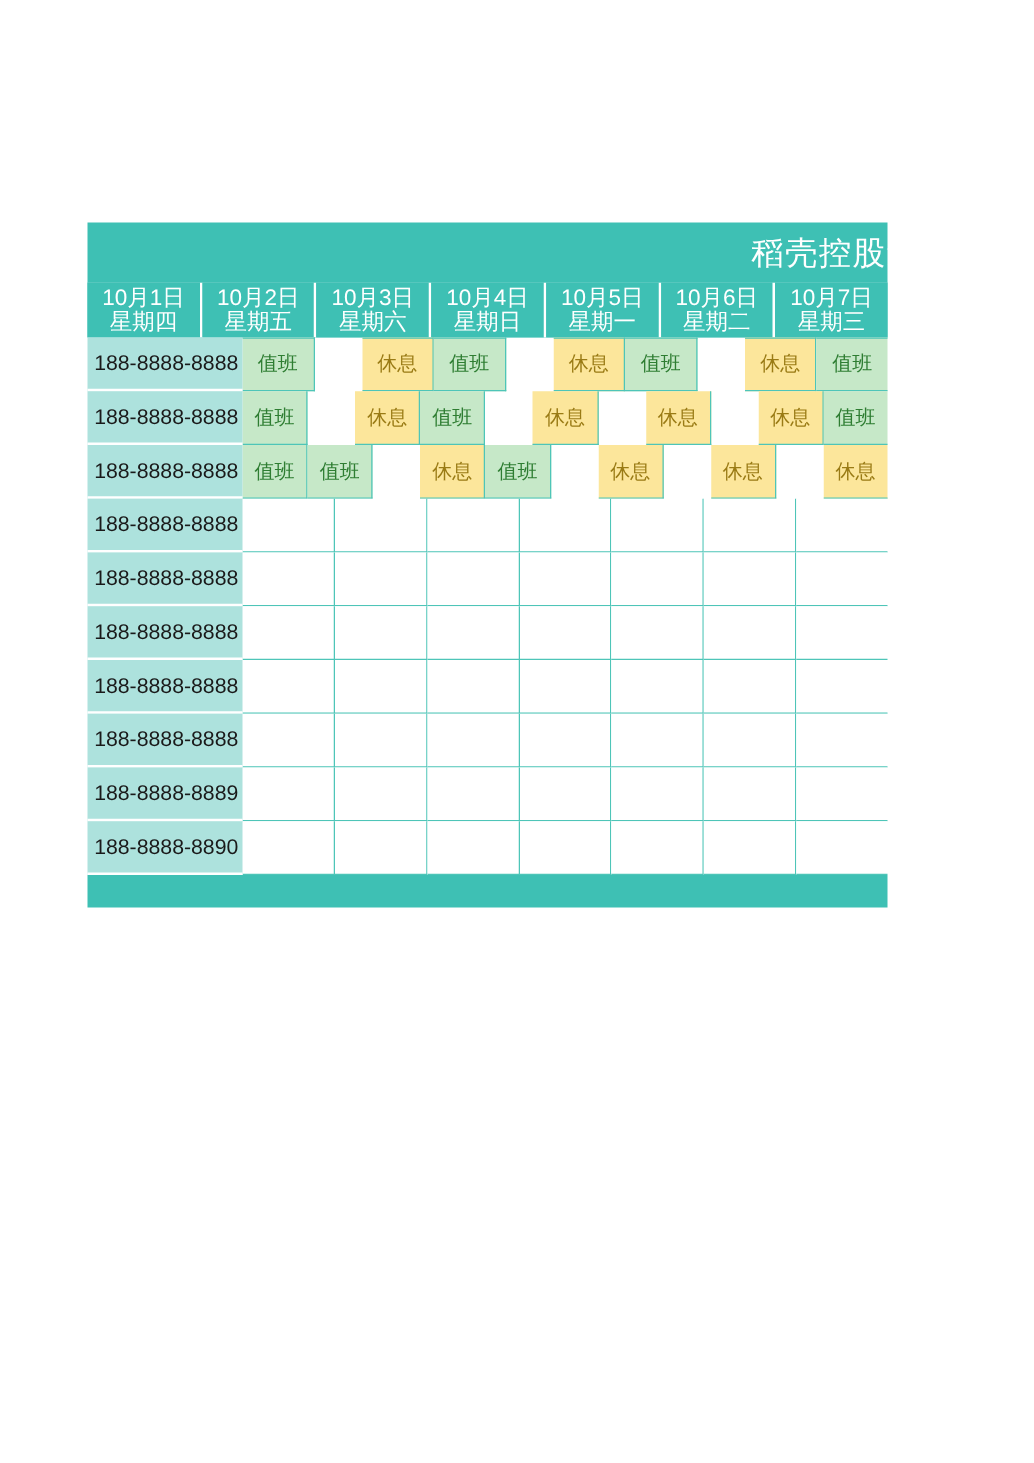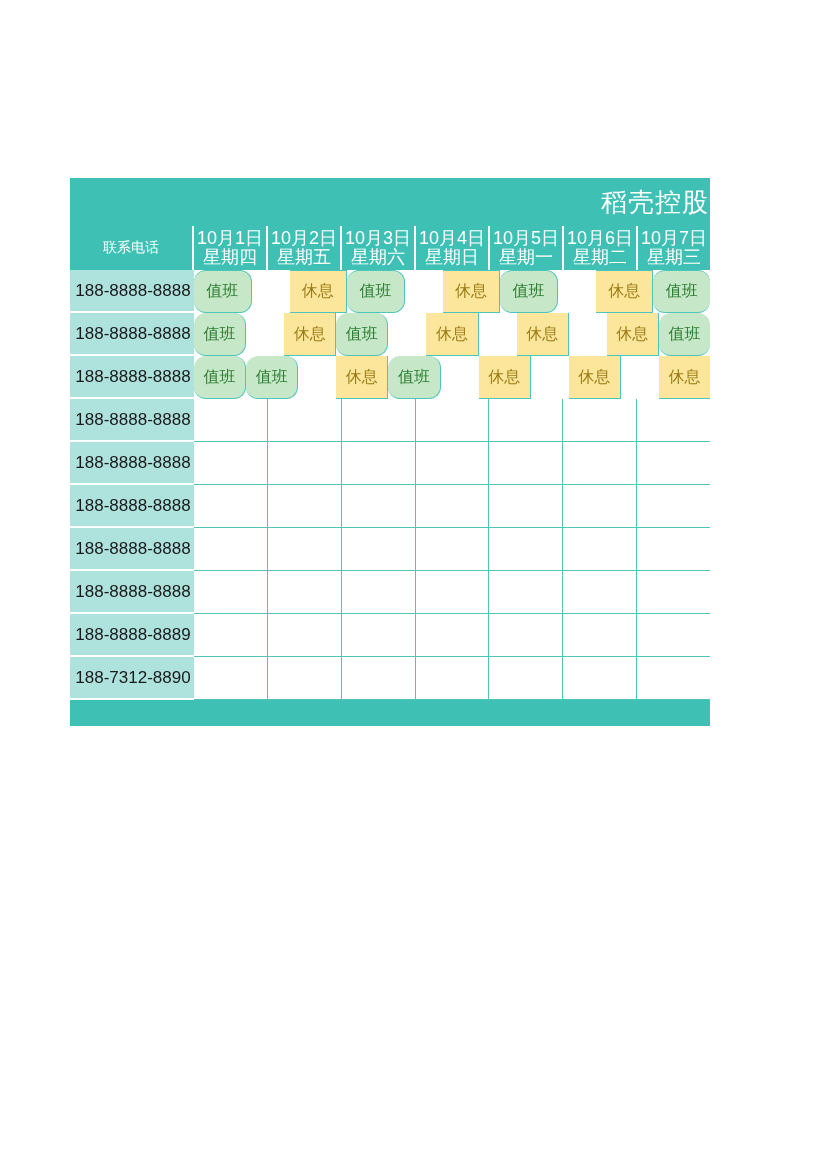--- a/index.html
+++ b/index.html
@@ -111,21 +111,20 @@
     justify-content: center;
     font-size: 16px;
     background: #ffffff;
     color: #333333;
   }
   .shift-cell:last-child { border-right: none; }
 
   .shift-cell.duty {
     background: #c6e8c8;
     color: #2e7d32;
-    border-radius: 12px;
   }
   .shift-cell.rest {
     background: #fce69b;
     color: #9a7b15;
     margin-left: 38px;
   }
   .shift-cell.blank {
     background: #ffffff;
     color: transparent;
   }
@@ -144,23 +143,20 @@
 </head>
 <body>
 
 <div class="sheet">
 
   <div class="title-band">
     <div class="title-text">稻壳控股集</div>
   </div>
 
   <div class="head-row">
-    <div class="head-cell phone-head">
-      <span>联系电话</span>
-    </div>
 
     <div class="head-cell day-head">
       <span class="d1">10月1日</span>
       <span class="d2">星期四</span>
     </div>
     <div class="head-cell day-head">
       <span class="d1">10月2日</span>
       <span class="d2">星期五</span>
     </div>
     <div class="head-cell day-head">
@@ -289,21 +285,21 @@
         <div class="shift-cell blank"></div>
         <div class="shift-cell blank"></div>
         <div class="shift-cell blank"></div>
         <div class="shift-cell blank"></div>
         <div class="shift-cell blank"></div>
         <div class="shift-cell blank"></div>
         <div class="shift-cell blank"></div>
       </div>
       <div class="row">
         <div class="phone-cell">
-          <span>188-7312-8890</span>
+          <span>188-8888-8890</span>
         </div>
         <div class="shift-cell blank"></div>
         <div class="shift-cell blank"></div>
         <div class="shift-cell blank"></div>
         <div class="shift-cell blank"></div>
         <div class="shift-cell blank"></div>
         <div class="shift-cell blank"></div>
         <div class="shift-cell blank"></div>
       </div>
     </div>

